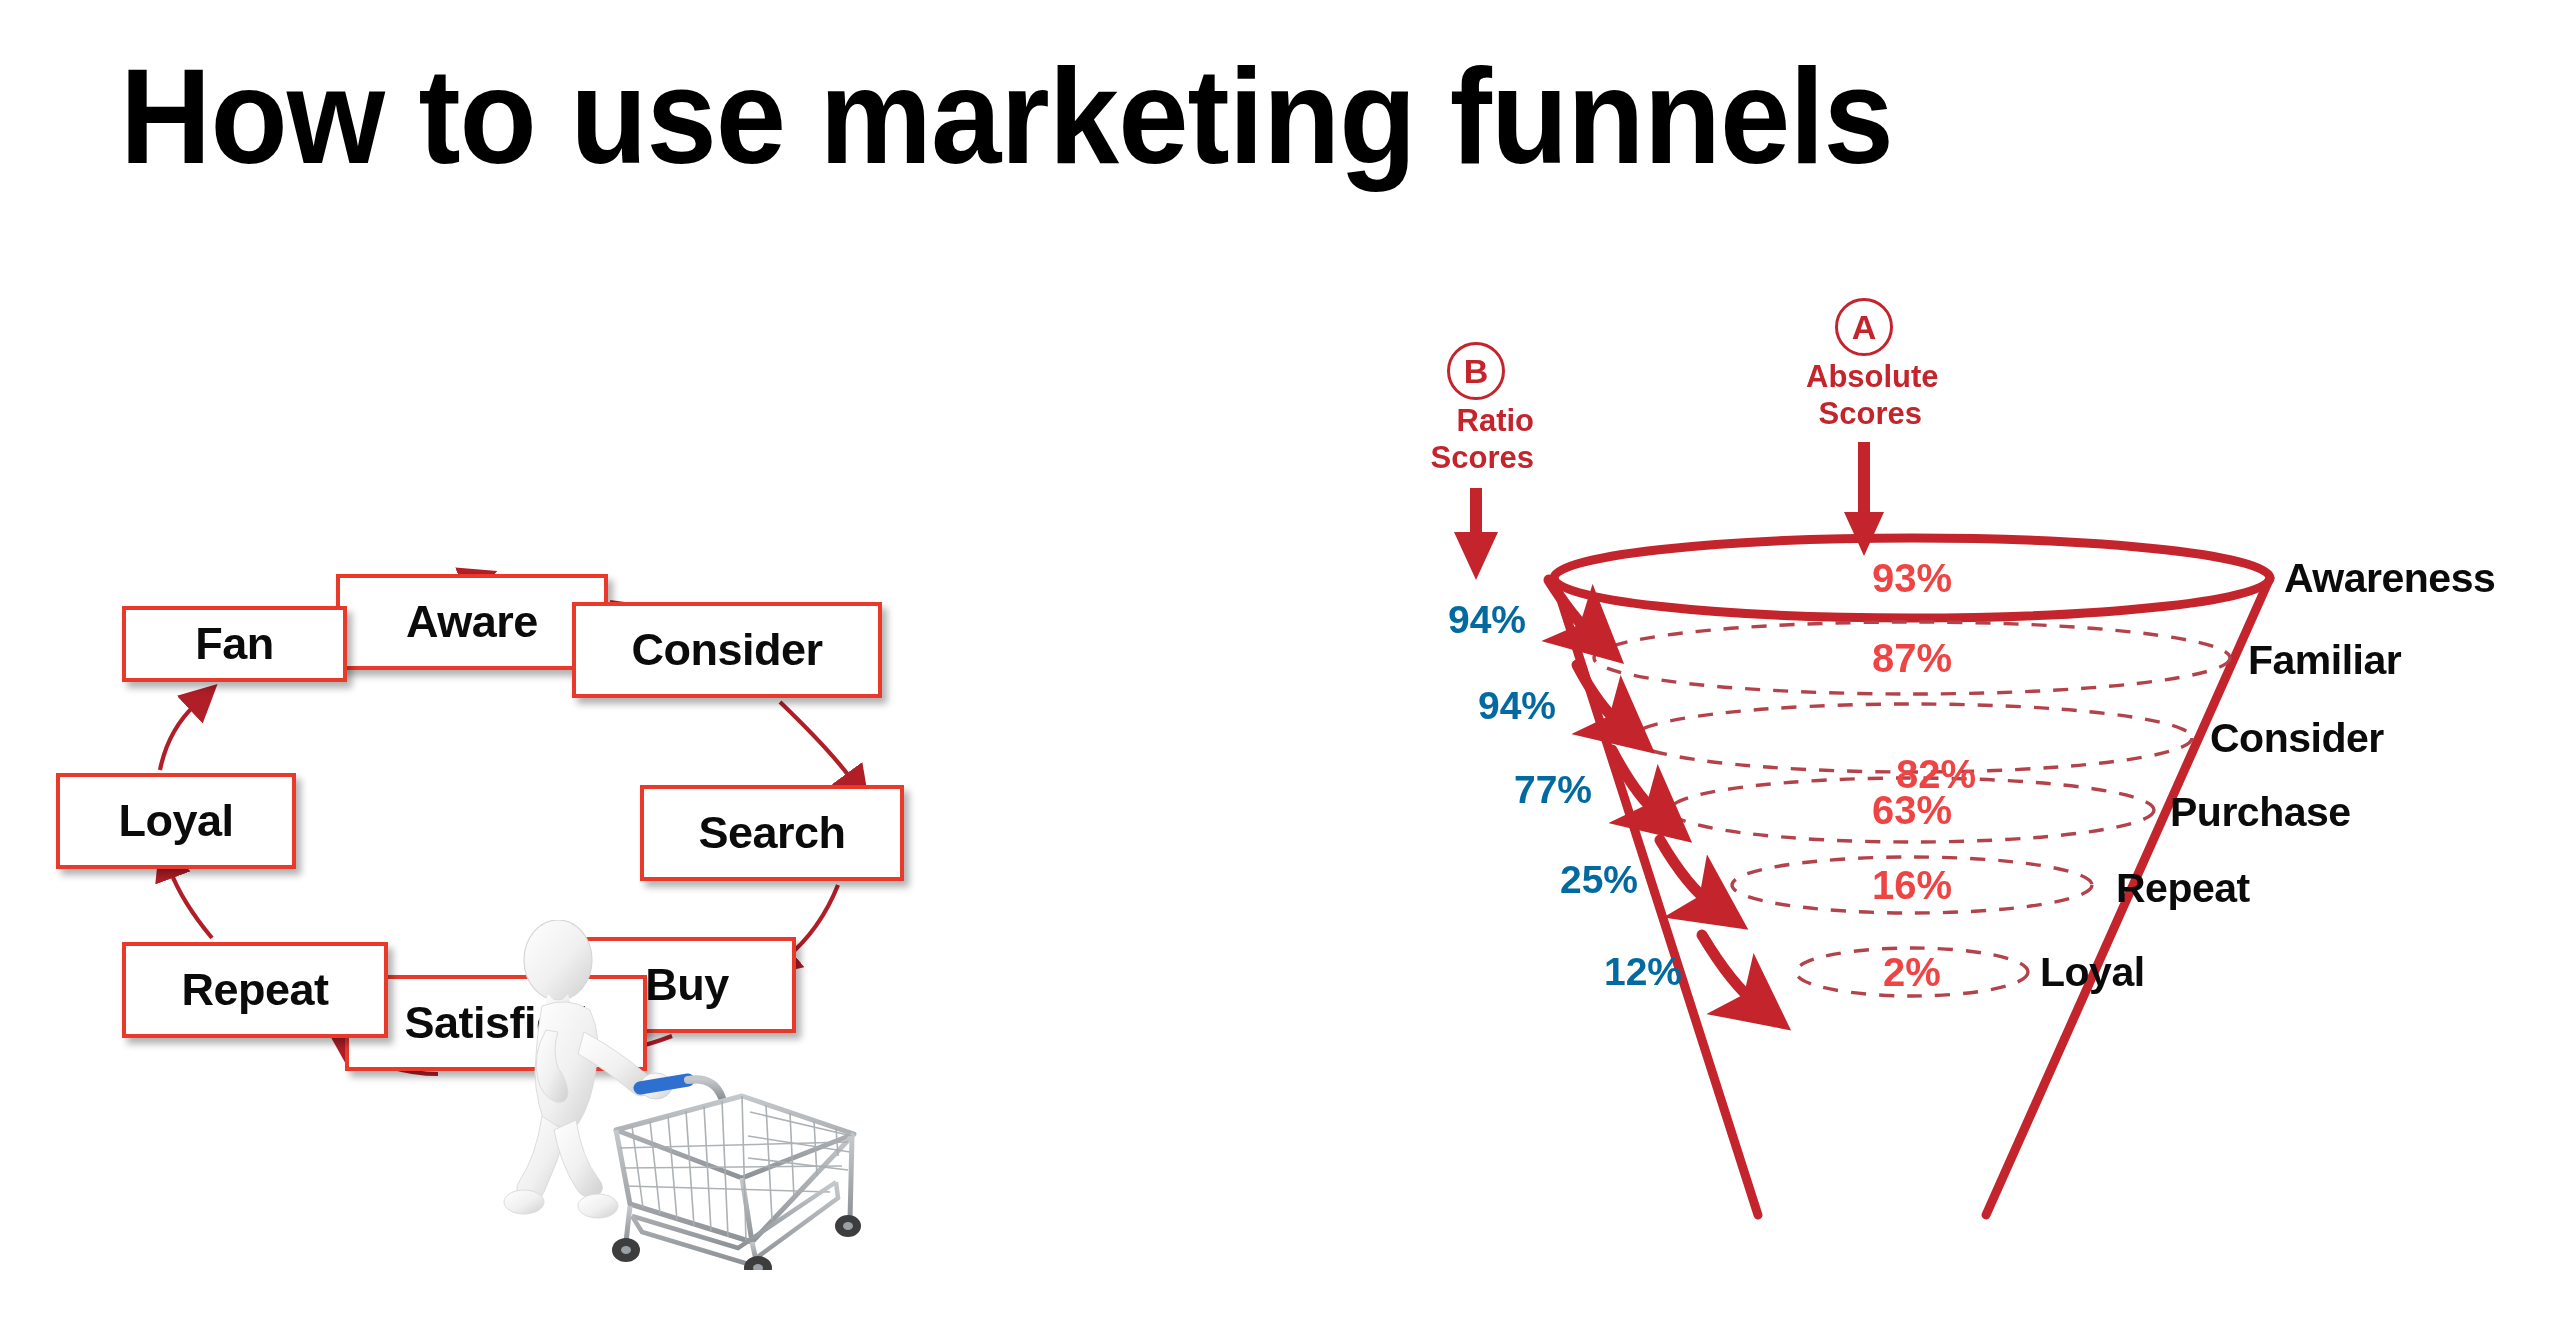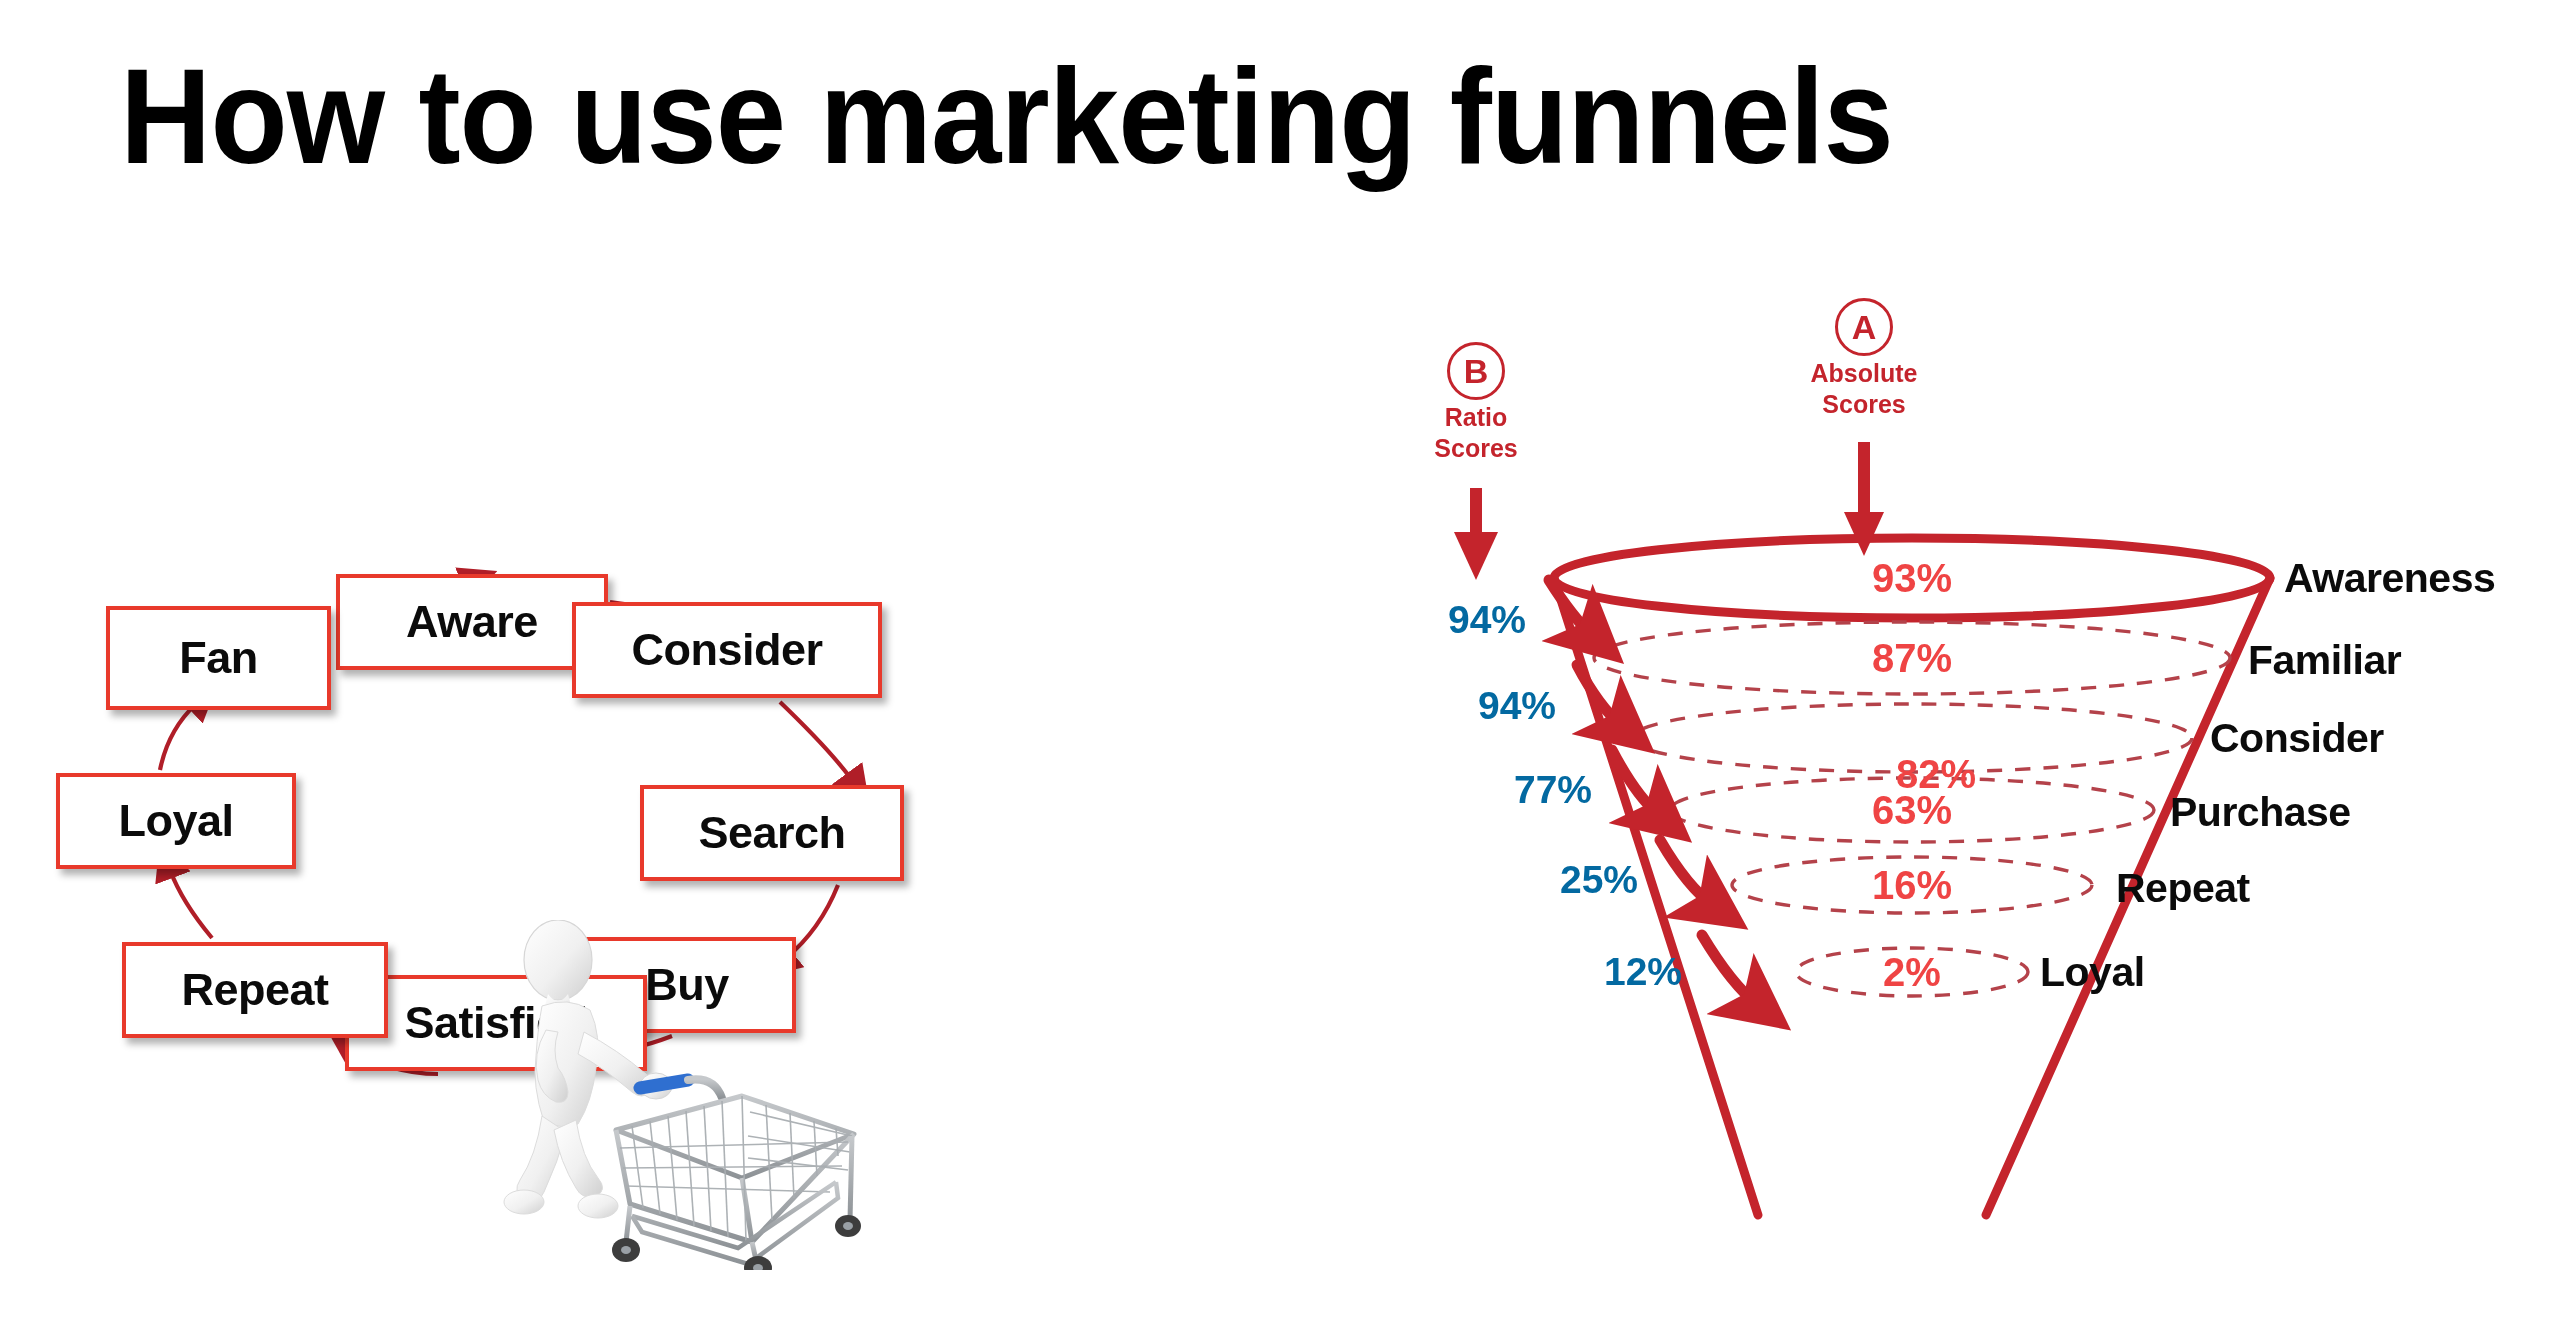--- a/index.html
+++ b/index.html
@@ -155,25 +155,26 @@
   .callout-circle span {
     font-family: "Liberation Sans", sans-serif;
     font-weight: bold;
     font-size: 34px;
     color: #C4242C;
     line-height: 1;
   }
   .callout-text {
     font-family: "Liberation Sans", sans-serif;
     font-weight: bold;
-    font-size: 25px;
+    font-size: 31px;
     color: #C4242C;
     line-height: 1.08;
     margin-top: 4px;
     white-space: nowrap;
+    text-align: right;
   }
 </style>
 </head>
 <body>
 
 <div id="stage">
 
   <div id="page-title">How to use marketing funnels</div>
 
   <div id="cycle-diagram">
@@ -225,21 +226,21 @@
     </div>
 
     <div class="cycle-box" style="left:122px; top:612px; width:266px; height:96px;">
       <span>Repeat</span>
     </div>
 
     <div class="cycle-box" style="left:56px; top:443px; width:240px; height:96px;">
       <span>Loyal</span>
     </div>
 
-    <div class="cycle-box" style="left:106px; top:276px; width:225px; height:104px;">
+    <div class="cycle-box" style="left:122px; top:276px; width:225px; height:76px;">
       <span>Fan</span>
     </div>
 
     <div id="consumer-figure">
       <svg viewBox="0 0 420 350" width="420" height="350">
         <defs>
           <linearGradient id="bodyG" x1="0" y1="0" x2="1" y2="1">
             <stop offset="0%" stop-color="#ffffff"></stop>
             <stop offset="55%" stop-color="#f0f0f0"></stop>
             <stop offset="100%" stop-color="#cfcfcf"></stop>

